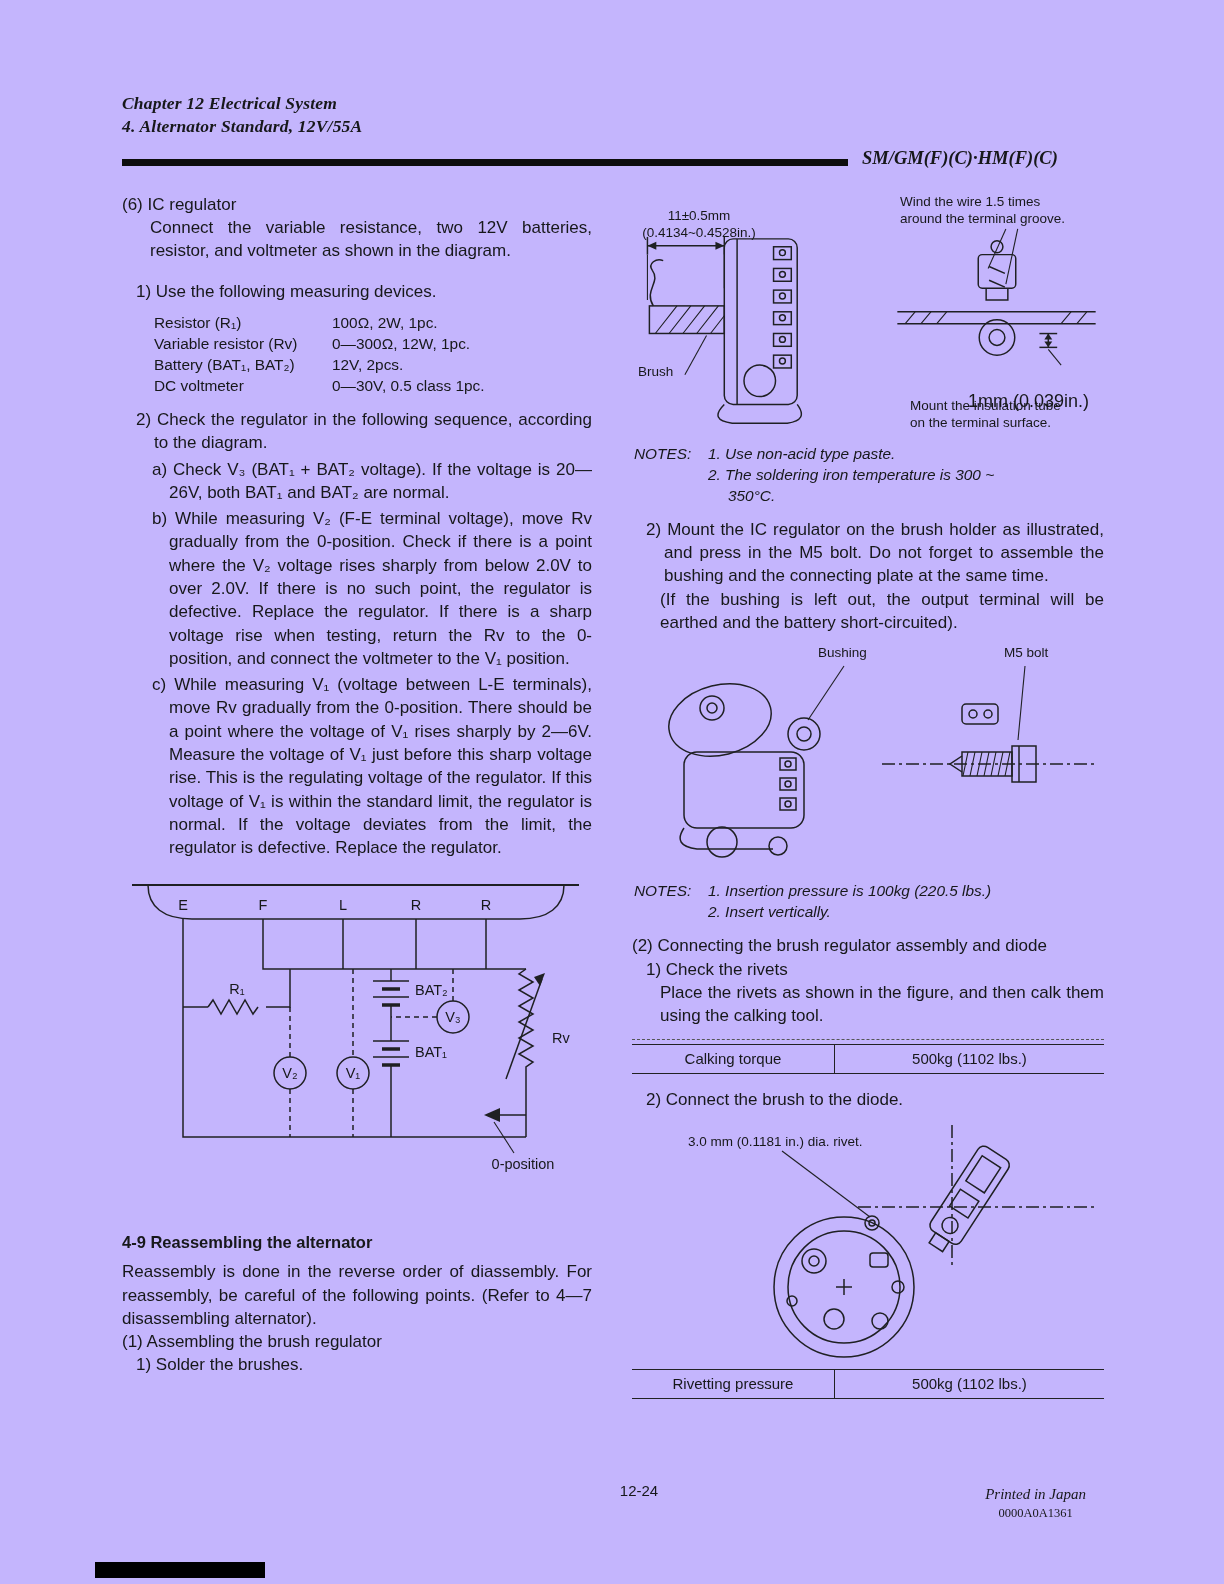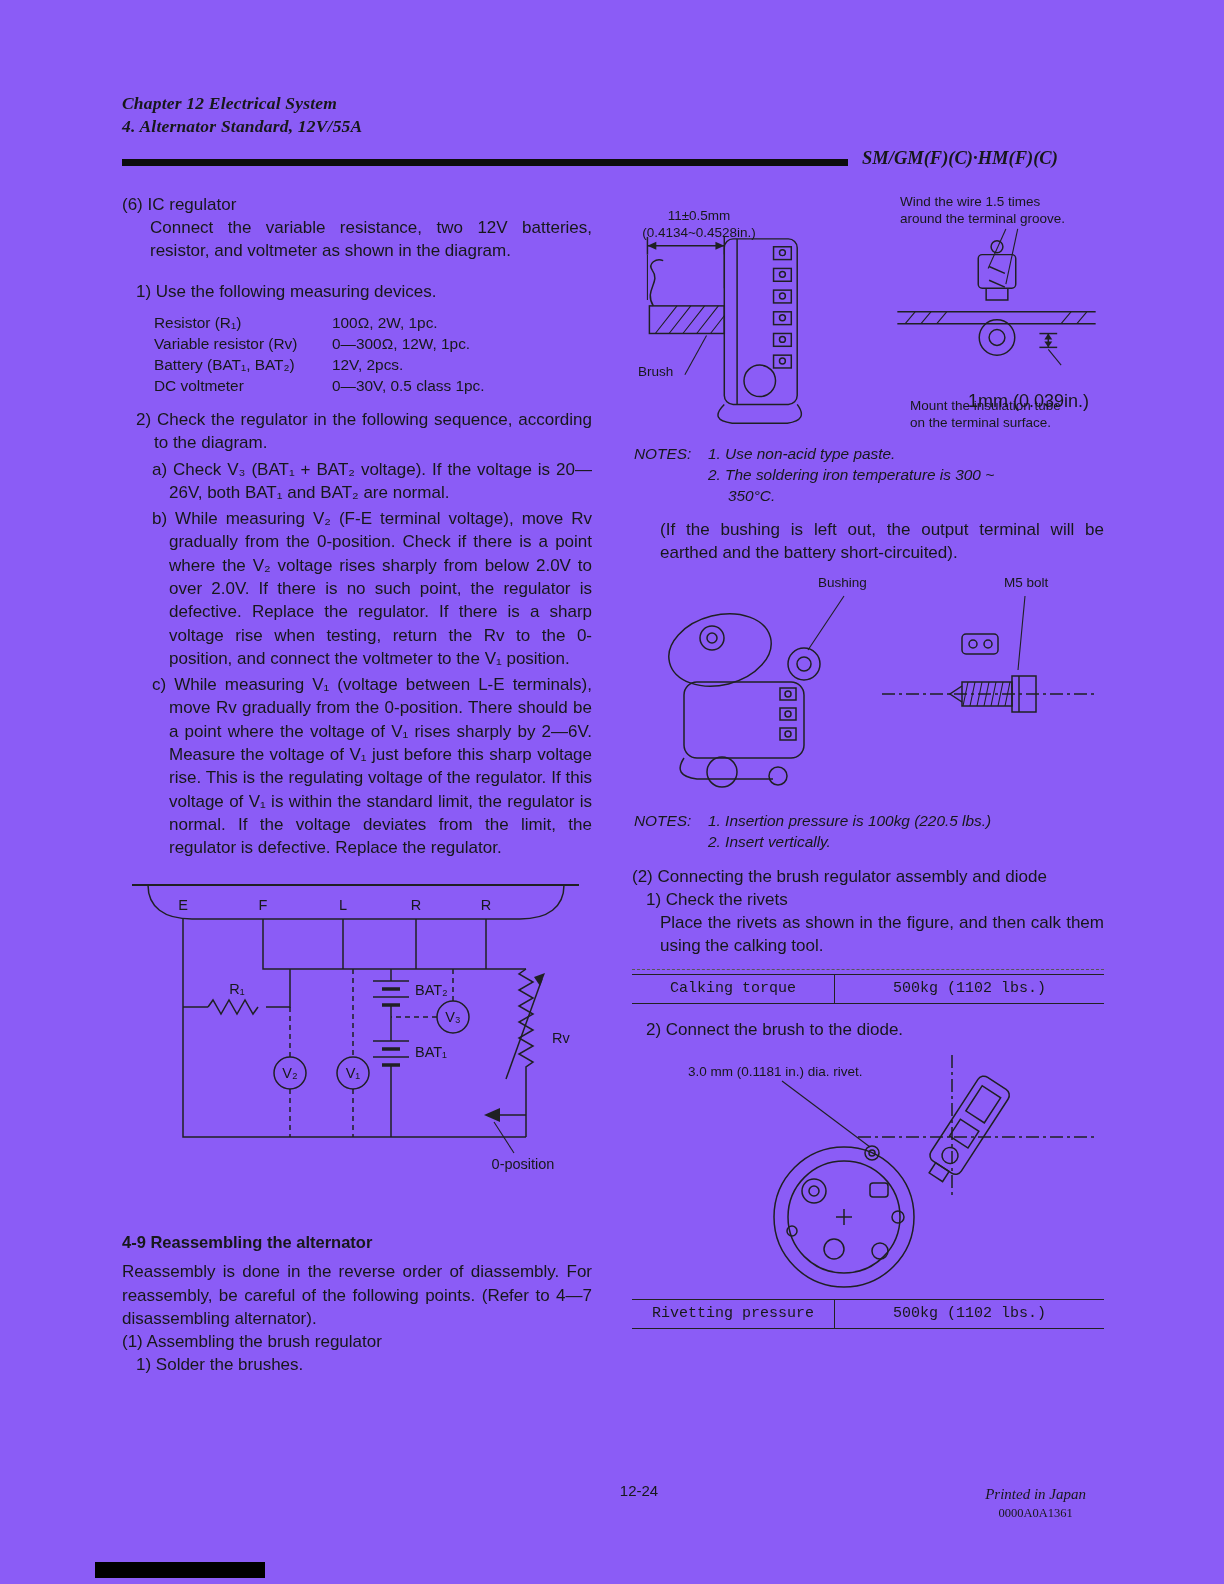--- a/index.html
+++ b/index.html
@@ -1,19 +1,19 @@
 <!DOCTYPE html>
 <html><head>
 <meta charset="utf-8">
 <style>
   * { margin:0; padding:0; box-sizing:border-box; }
   html,body { background:#e9e9e5; }
   .page {
     position:relative; width:1224px; height:1584px; margin:0 auto;
-    background:#8b5cf6; color:#17181a; overflow:hidden;
+    background:#c4b5fd; color:#17181a; overflow:hidden;
     font-family:"Liberation Sans","DejaVu Sans",sans-serif;
   }
   .content { position:absolute; left:122px; top:92px; width:982px; }
 
   
   .hdr-title {
     font-family:"Liberation Serif","DejaVu Serif",serif;
     font-style:italic; font-weight:bold; font-size:17.5px; line-height:1.3;
     letter-spacing:.2px;
   }
@@ -41,21 +41,21 @@
   .dev-row { display:flex; font-size:15.4px; line-height:1.37; }
   .dev-name { width:178px; flex:none; }
   .check-item { margin:3px 0 3px 30px; padding-left:17px; text-indent:-17px; }
 
   
   .notes { display:flex; font-style:italic; font-size:15.4px; line-height:1.37; margin:6px 0 12px 2px; }
   .notes-label { width:74px; flex:none; }
   .ni { padding-left:20px; text-indent:-20px; white-space:pre-line; }
 
   
-  .spec-table { display:flex; border-top:1px solid #222; border-bottom:1px solid #222; position:relative;font-family:Liberation Mono, monospace; }
+  .spec-table { display:flex; border-top:1px solid #222; border-bottom:1px solid #222; position:relative; }
   .spec-table.dashed-top::before {
     content:""; position:absolute; left:0; right:0; top:-6px; border-top:1px dashed #555;
   }
   .spec-cell { padding:5px 6px 6px; font-size:15px; text-align:center; }
   .spec-cell.label { width:43%; border-right:1.5px solid #222; }
   .spec-cell.value { width:57%;text-align:center; }
 
   
   .fig { position:relative; width:100%; }
   .fig svg { position:absolute; }
@@ -260,20 +260,21 @@
 
         <div class="notes">
           <div class="notes-label">NOTES:</div>
           <div class="notes-items">
             <div class="ni">1. Use non-acid type paste.</div>
             <div class="ni">2. The soldering iron temperature is 300 ~
 350°C.</div>
           </div>
         </div>
 
+        <p class="t ind14 hang">2) Mount the IC regulator on the brush holder as illustrated, and press in the M5 bolt. Do not forget to assemble the bushing and the connecting plate at the same time.</p>
         <p class="t ind28">(If the bushing is left out, the output terminal will be earthed and the battery short-circuited).</p>
 
         <figure class="fig fig-mount">
           <div class="fig-label bushing-label">Bushing</div>
           <div class="fig-label m5-label">M5 bolt</div>
           <svg width="470" height="206" viewBox="0 0 470 206" style="left:0;top:20px;">
             <g class="ln" stroke-width="1.4">
               <line class="thin" x1="212" y1="2" x2="176" y2="56"></line>
               <line class="thin" x1="393" y1="2" x2="386" y2="76"></line>
               <g transform="rotate(-14 88 56)">

